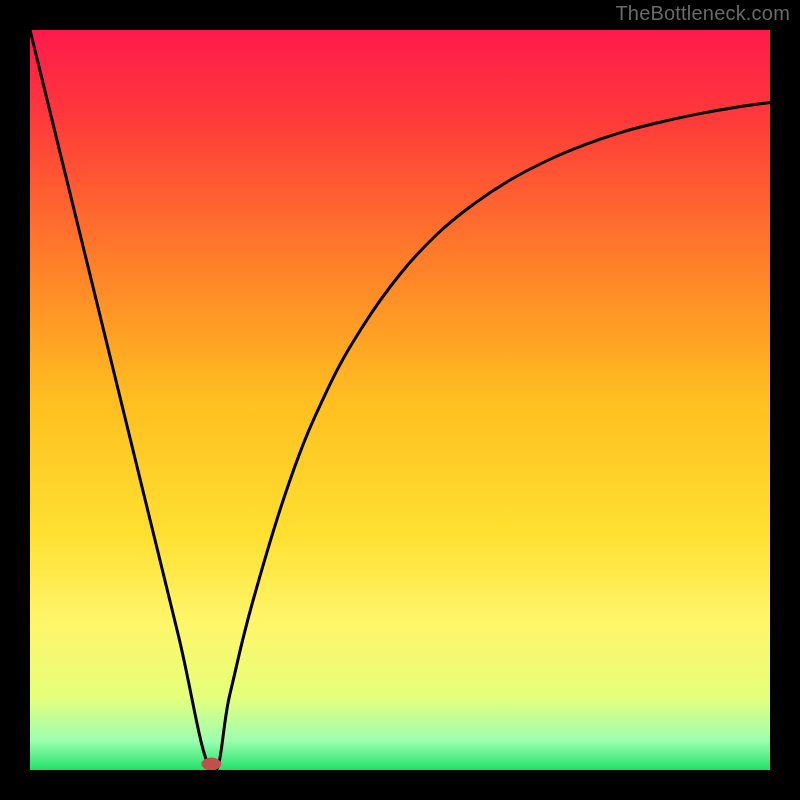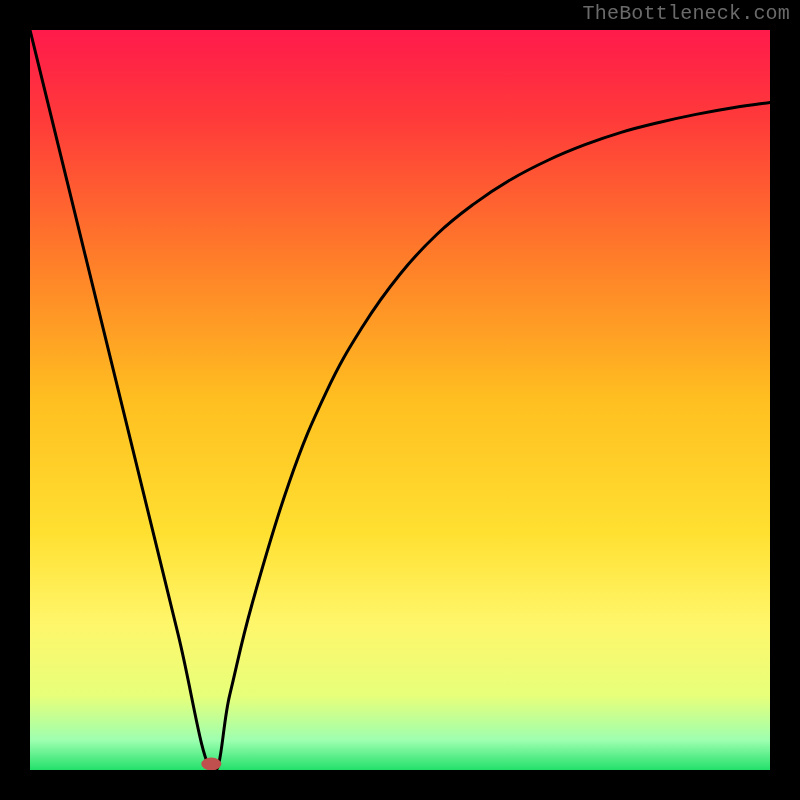--- a/index.html
+++ b/index.html
@@ -19,21 +19,20 @@
   }
   .watermark {
     position: absolute;
     top: 2px;
     right: 10px;
     color: #6a6a6a;
     font-size: 20px;
     font-weight: 500;
     letter-spacing: 0.2px;
     z-index: 10;
-    font-family: Liberation Mono, monospace;
   }
   svg.plot {
     position: absolute;
     left: 30px;
     top: 30px;
     width: 740px;
     height: 740px;
     display: block;
   }
 </style>

